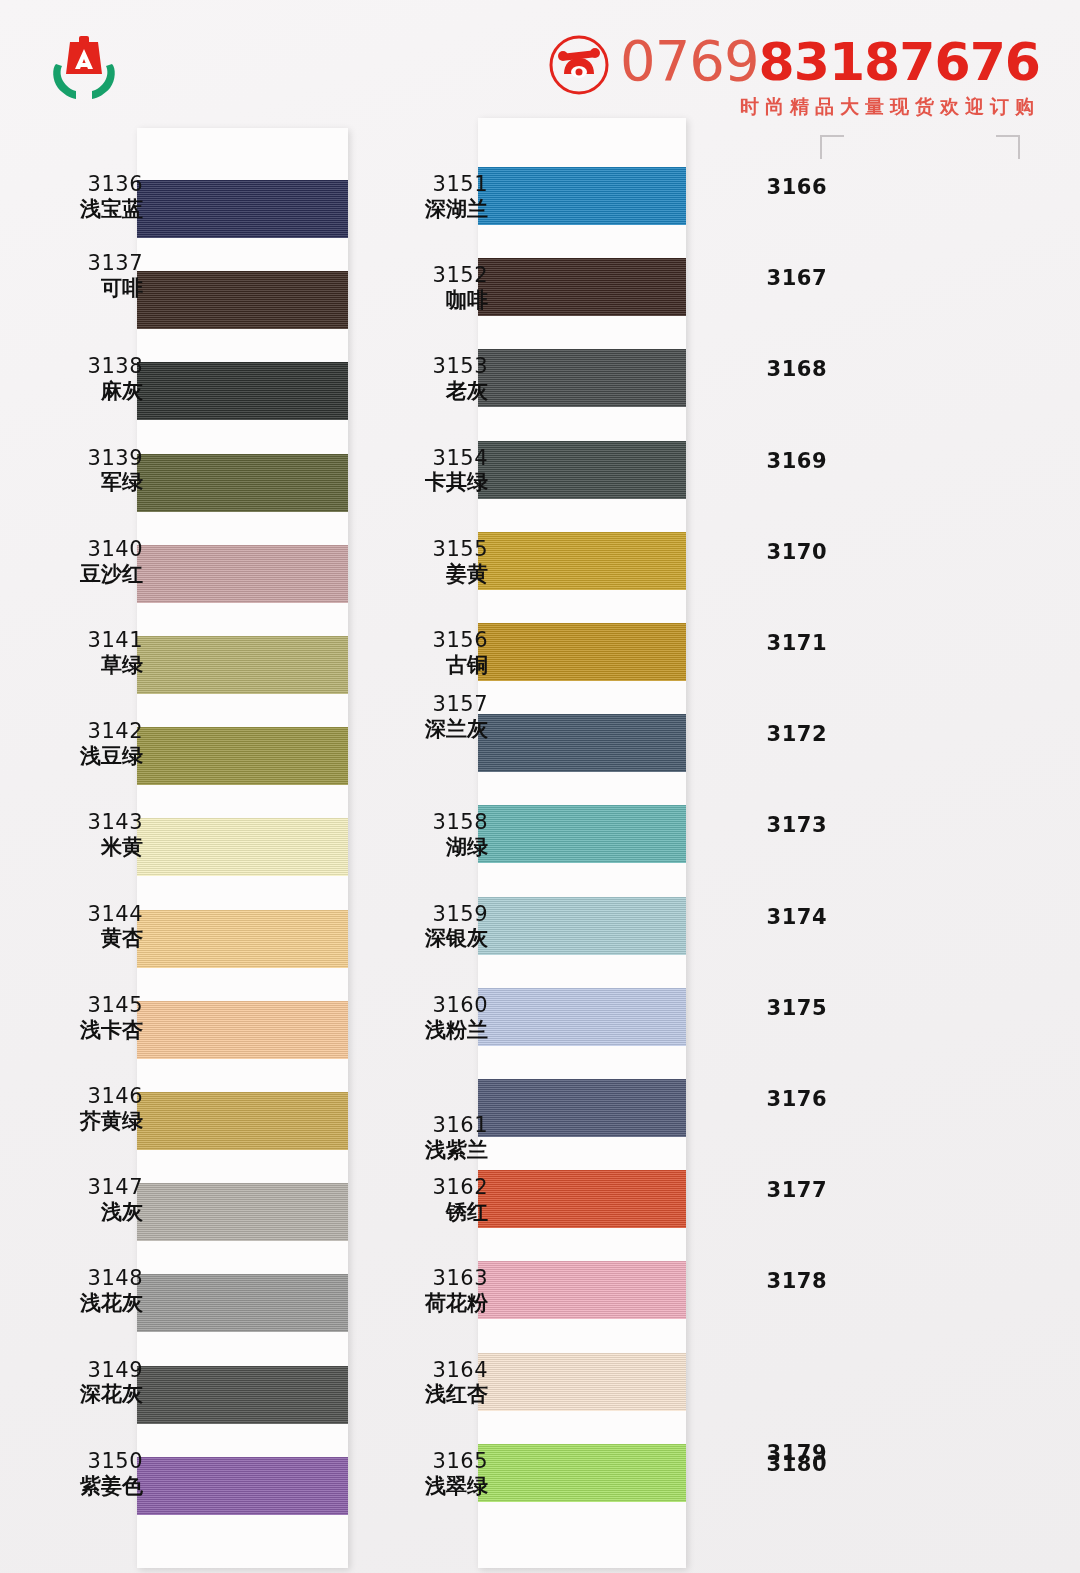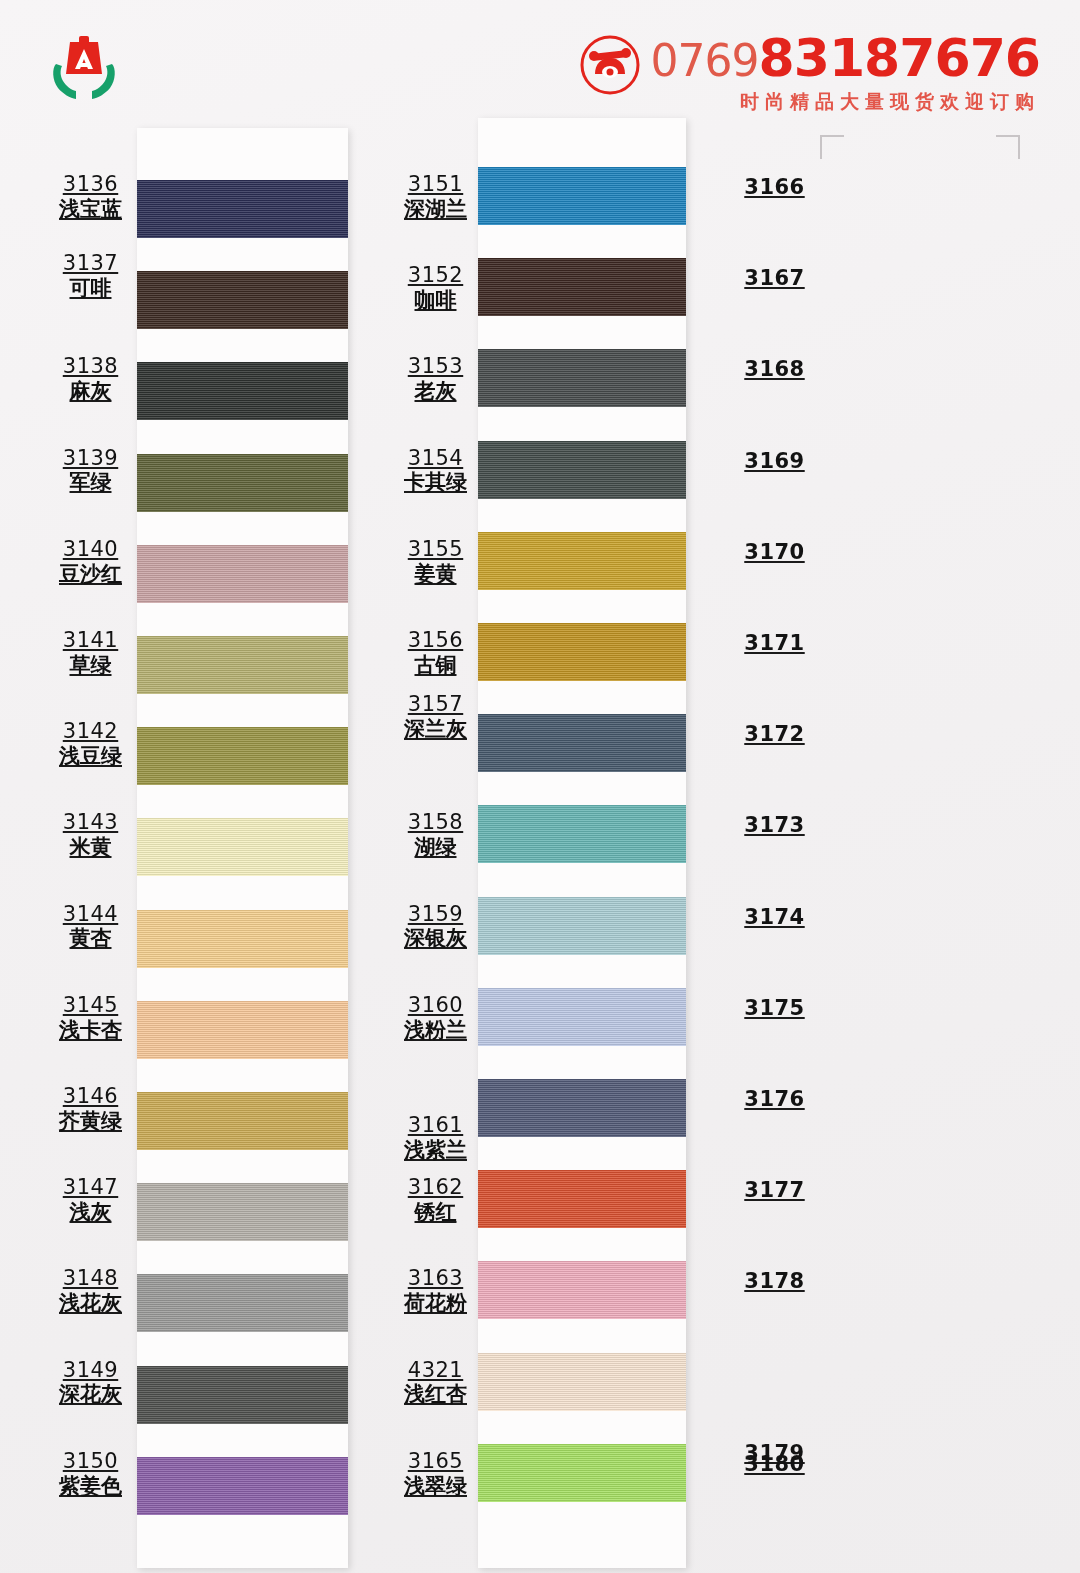--- a/index.html
+++ b/index.html
@@ -16,42 +16,42 @@
   .header{position:absolute;left:0;top:0;width:1080px;height:125px;}
   .brand{position:absolute;left:46px;top:30px;display:flex;align-items:center;gap:14px;}
   .logo-mark{position:relative;width:76px;height:76px;flex:none;}
   .tagline-cn{font-size:40px;font-weight:bold;color:#e0352b;letter-spacing:2px;line-height:1;}
   .tagline-en{font-size:19px;font-weight:bold;color:#e0352b;letter-spacing:3px;margin-top:5px;line-height:1;}
 
   .phone-block{position:absolute;right:40px;top:28px;display:flex;align-items:flex-start;gap:10px;}
   .phone-icon{width:62px;height:62px;flex:none;margin-top:6px;}
   .phone-txt{display:flex;flex-direction:column;align-items:flex-end;}
   .phone-line{display:flex;align-items:baseline;}
-  .phone-area{font-size:44px;color:#e05a4a;font-family:"DejaVu Sans",sans-serif;letter-spacing:-1px;}
+  .phone-area{font-size:56px;color:#e05a4a;font-family:"DejaVu Sans",sans-serif;letter-spacing:-1px;}
   .phone-num{font-size:52px;font-weight:bold;color:#e3241c;font-family:"DejaVu Sans",sans-serif;letter-spacing:-1px;}
   .phone-sub{font-size:19px;color:#e3564a;letter-spacing:6px;margin-top:1px;font-weight:bold;}
 
   .corner-mark{position:absolute;border-color:#c8c4c6;border-style:solid;width:22px;height:22px;}
   .cm-tl{left:820px;top:135px;border-width:2px 0 0 2px;}
   .cm-tr{left:996px;top:135px;border-width:2px 2px 0 0;}
 
   
   .card{position:absolute;background:#fdfcfc;
         box-shadow:2px 2px 7px rgba(0,0,0,.13);}
   #card-1{left:137px;top:128px;width:211px;height:1440px;}
   #card-2{left:478px;top:118px;width:208px;height:1450px;}
 
   .swatch{position:absolute;left:0;width:100%;}
 
   
   .labcol{position:absolute;width:105px;text-align:center;color:#1b1b1b;}
   #labels-1{left:38px;top:0;}
   #labels-2{left:383px;top:0;}
   #labels-3{left:722px;top:0;}
-  .lab{position:absolute;width:105px;text-align:center;line-height:1.18;text-decoration:underline;}
+  .lab{position:absolute;width:105px;text-align:right;line-height:1.18;}
   .lab .code{font-size:21px;letter-spacing:.5px;font-family:"DejaVu Sans",sans-serif;color:#131313;}
   .lab .name{font-size:21px;font-weight:bold;color:#111;letter-spacing:0px;}
   #labels-3 .lab .code{font-weight:bold;}
 
   
   .watermark{position:absolute;left:752px;top:1495px;display:flex;align-items:center;gap:12px;
              color:#c9c7c8;font-size:27px;letter-spacing:2px;}
   .wechat-ico{width:44px;height:34px;position:relative;flex:none;}
 </style>
 </head>
@@ -243,21 +243,21 @@
       </div>
       <div class="lab" style="top: 1175.2px;">
         <div class="code">3162</div>
         <div class="name">锈红</div>
       </div>
       <div class="lab" style="top: 1266.4px;">
         <div class="code">3163</div>
         <div class="name">荷花粉</div>
       </div>
       <div class="lab" style="top: 1357.6px;">
-        <div class="code">4321</div>
+        <div class="code">3164</div>
         <div class="name">浅红杏</div>
       </div>
       <div class="lab" style="top: 1448.8px;">
         <div class="code">3165</div>
         <div class="name">浅翠绿</div>
       </div>
     </div>
   <div class="labcol" id="labels-3">
       <div class="lab" style="top: 175px;">
         <div class="code">3166</div>

